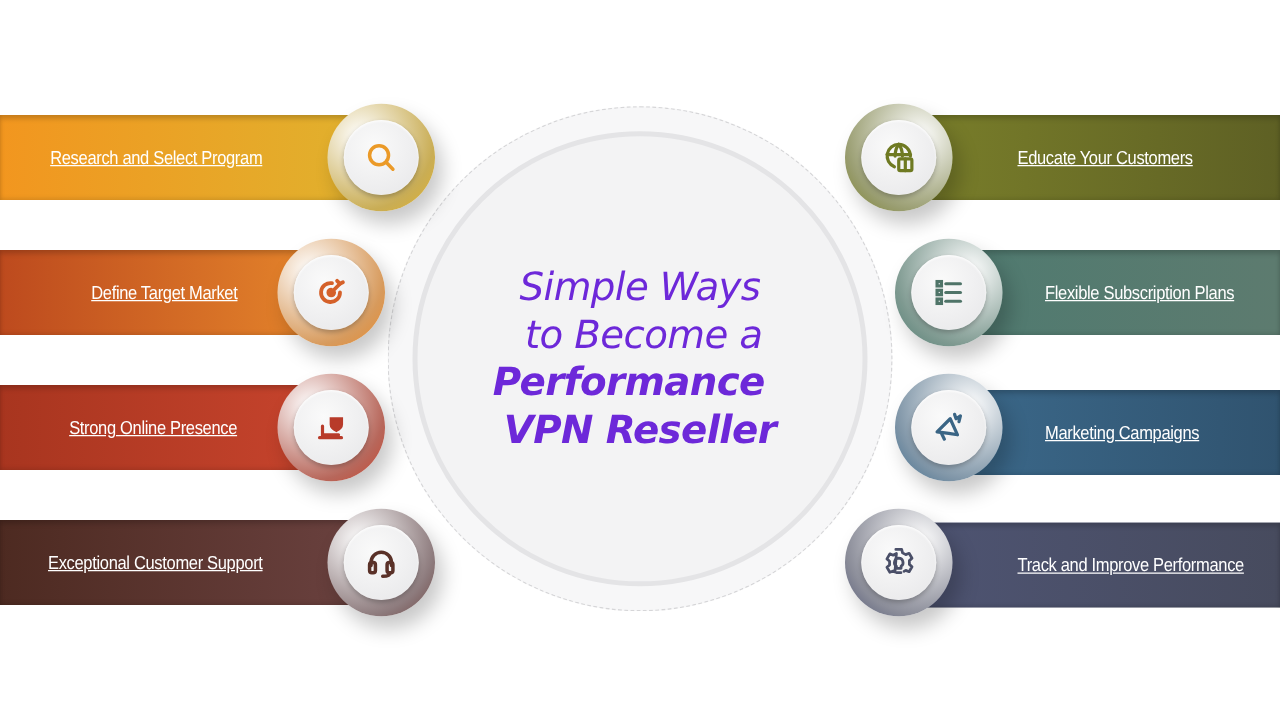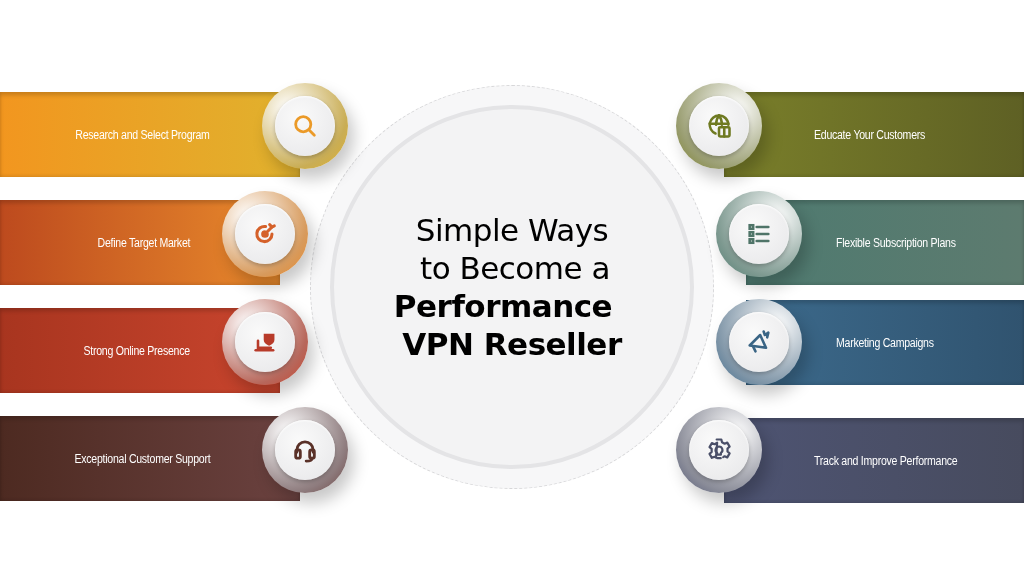--- a/index.html
+++ b/index.html
@@ -1,39 +1,39 @@
 <!DOCTYPE html>
 <html><head>
 <meta charset="utf-8">
 <style>
   html, body { margin:0; padding:0; }
   body { width:1024px; height:576px; background:#ffffff; position:relative; overflow:hidden;
          font-family:"Liberation Sans", sans-serif; }
-  .bar { position:absolute; height:85px; display:flex; align-items:center; color:#fff;
-         font-family:"Liberation Sans", sans-serif; font-size:12px; letter-spacing:-0.3px;
-         box-shadow: inset 0 3px 4px rgba(0,0,0,0.18), inset 0 -2px 3px rgba(0,0,0,0.08); }
+  .bar { position:absolute; height:68px; display:flex; align-items:center; color:#fff;
+         font-family:"Liberation Sans", sans-serif; font-size:15px; letter-spacing:-0.3px;
+         box-shadow: inset 0 3px 4px rgba(0,0,0,0.18), inset 0 -2px 3px rgba(0,0,0,0.08); text-decoration: underline; }
   .bar.left { left:0; justify-content:flex-end; padding-right:90px; box-sizing:border-box; }
   .bar.right { right:0; justify-content:flex-start; padding-left:90px; box-sizing:border-box; }
   .bar .label { transform:scaleX(0.88); white-space:nowrap; }
   .bar.left .label { transform-origin:right center; }
   .bar.right .label { transform-origin:left center; }
   .badge { position:absolute; width:86px; height:86px; border-radius:50%;
            box-shadow: 6px 10px 16px rgba(0,0,0,0.22); }
   .badge .ring { position:absolute; inset:0; border-radius:50%; }
   .badge .inner { position:absolute; left:13px; top:13px; width:60px; height:60px; border-radius:50%;
                   background:radial-gradient(circle at 40% 35%, #fafafa, #e6e6e8);
                   box-shadow: 0 2px 4px rgba(0,0,0,0.25), inset 0 1px 2px rgba(255,255,255,0.9);
                   display:flex; align-items:center; justify-content:center; }
   .badge svg { width:28px; height:28px; }
   .center-outer { position:absolute; left:310px; top:85px; width:404px; height:404px; border-radius:50%;
                   border:1.5px dashed #d6d6d8; background:#f7f7f8; box-sizing:border-box; }
   .center-inner { position:absolute; left:330px; top:105px; width:364px; height:364px; border-radius:50%;
                   background:#f3f3f4; border:4px solid #e4e4e6; box-sizing:border-box;
                   display:flex; flex-direction:column; align-items:center; justify-content:center; }
-  .title-line { font-family:"DejaVu Sans", sans-serif; color:#000000; font-size:31px; line-height:38px; white-space:nowrap; }
+  .title-line { font-family:"DejaVu Sans", sans-serif; color:#6d28d9; font-size:31px; line-height:38px; white-space:nowrap;font-style:italic; }
   .title-line.light { font-weight:normal; letter-spacing:-0.5px; }
   .title-line.bold { font-weight:bold; letter-spacing:-0.5px; }
 </style>
 </head>
 <body>
 
 <div class="center-outer"></div>
 <div class="center-inner">
   <div class="title-line light">Simple Ways</div>
   <div class="title-line light" style="padding-left:6px;">to Become a</div>
@@ -53,21 +53,21 @@
 <div class="bar left" id="bl3" style="top: 416px; width: 300px; background: linear-gradient(90deg, rgb(77, 42, 33), rgb(107, 66, 64));">
   <span class="label">Exceptional Customer Support</span>
 </div>
 
 <div class="bar right" id="br0" style="top: 92px; width: 300px; background: linear-gradient(90deg, rgb(122, 127, 42), rgb(94, 96, 36)); text-align: center;">
   <span class="label">Educate Your Customers</span>
 </div>
 <div class="bar right" id="br1" style="top: 200px; width: 278px; background: linear-gradient(90deg, rgb(78, 122, 112), rgb(93, 123, 111));">
   <span class="label">Flexible Subscription Plans</span>
 </div>
-<div class="bar right" id="br2" style="top: 300px; width: 278px; background: linear-gradient(90deg, rgb(60, 106, 140), rgb(48, 83, 111));">
+<div class="bar right" id="br2" style="top: 312px; width: 278px; background: linear-gradient(90deg, rgb(60, 106, 140), rgb(48, 83, 111));">
   <span class="label">Marketing Campaigns</span>
 </div>
 <div class="bar right" id="br3" style="top: 418px; width: 300px; background: linear-gradient(90deg, rgb(78, 84, 115), rgb(71, 75, 94));">
   <span class="label">Track and Improve Performance</span>
 </div>
 
 <div class="badge" id="gl0" style="left:262px; top:83px;">
   <div class="ring" style="background: radial-gradient(circle at 30% 30%, rgb(255, 255, 255) 0%, rgb(201, 173, 85) 70%, rgb(224, 178, 46) 100%);"></div>
   <div class="inner">
     <svg viewBox="0 0 24 24" fill="none" stroke="#eb9a28" stroke-width="2.4" stroke-linecap="round">

